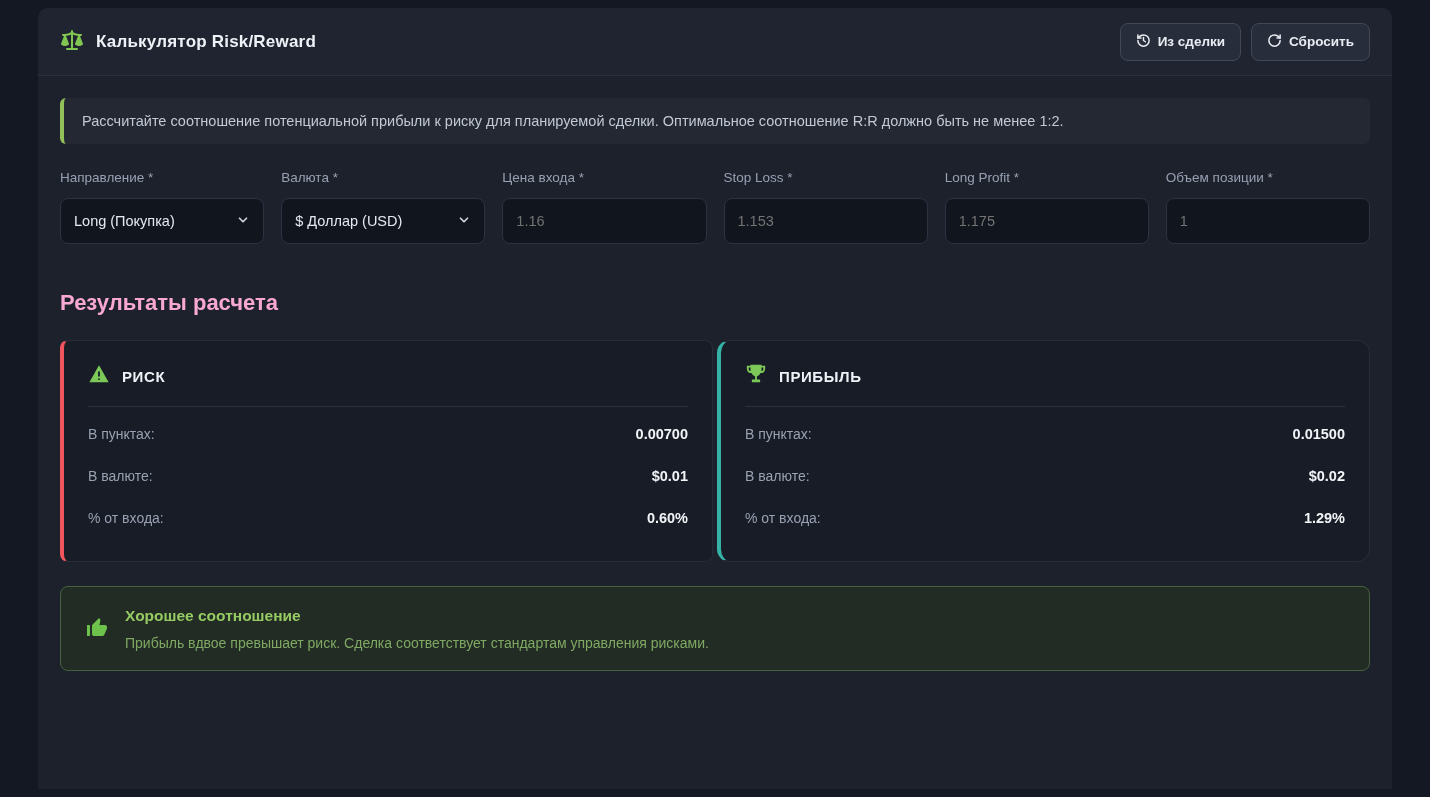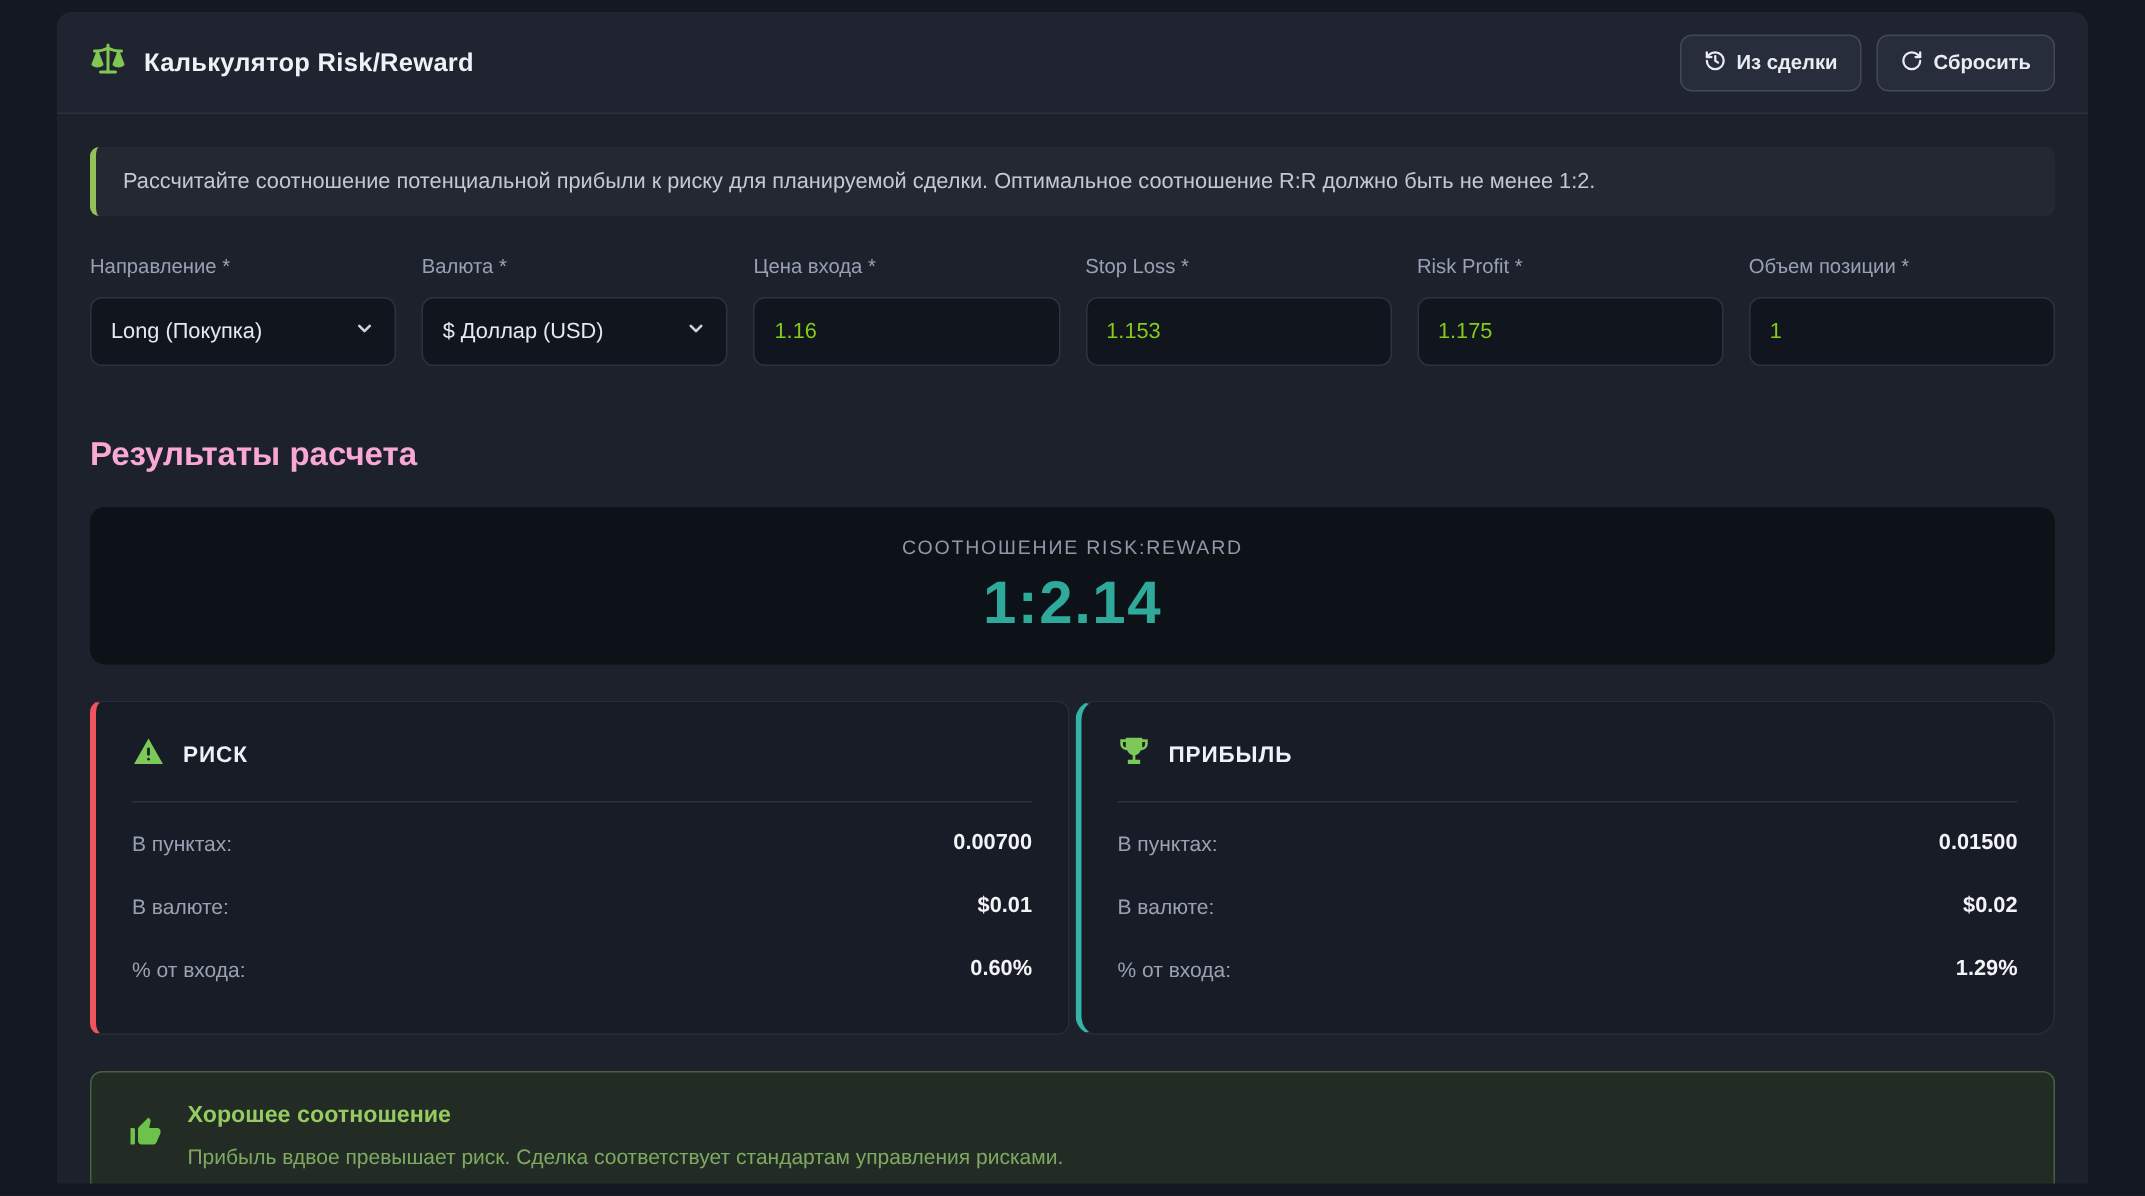--- a/index.html
+++ b/index.html
@@ -75,21 +75,21 @@
     display: flex;
     align-items: center;
     padding: 0 13px;
     font-size: 14.5px;
     color: #e6e9ef;
   }
   .select-control { justify-content: space-between; cursor: pointer; gap: 16px; }
   .select-control .chev { color: #cdd3dd; margin-left: 6px; }
   .control input {
     background: transparent; border: none; outline: none;
-    color: #84cc16; font-family: "Liberation Sans", sans-serif;
+    color: #737373; font-family: "Liberation Sans", sans-serif;
     font-size: 14.5px; width: 100%;
   }
   
   .results-heading {
     margin: 46px 22px 0 22px;
     font-size: 22px; font-weight: bold; color: #f9a8d4;
   }
   .ratio-panel {
     margin: 22px 22px 0 22px;
     background: #0d1118;
@@ -219,39 +219,35 @@
         <input value="1.16" style="">
       </div>
     </div>
     <div class="field">
       <label>Stop Loss *</label>
       <div class="control">
         <input value="1.153" style="">
       </div>
     </div>
     <div class="field">
-      <label>Risk Profit *</label>
+      <label>Long Profit *</label>
       <div class="control">
         <input value="1.175" style="">
       </div>
     </div>
     <div class="field">
       <label>Объем позиции *</label>
       <div class="control">
         <input value="1" style="">
       </div>
     </div>
   </div>
 
   <div class="results-heading">Результаты расчета</div>
 
-  <div class="ratio-panel">
-    <div class="ratio-label">СООТНОШЕНИЕ RISK:REWARD</div>
-    <div class="ratio-value">1:2.14</div>
-  </div>
 
   <div class="rr-cards">
 
     <div class="rr-card risk">
       <div class="rr-card-head">
         <span>
           <svg width="22" height="22" viewBox="0 0 24 24">
             <path d="M12 2.5 1.5 21h21L12 2.5z" fill="#7cc858"></path>
             <rect x="11" y="9" width="2" height="6" rx="1" fill="#171c26"></rect>
             <rect x="11" y="16.6" width="2" height="2" rx="1" fill="#171c26"></rect>

